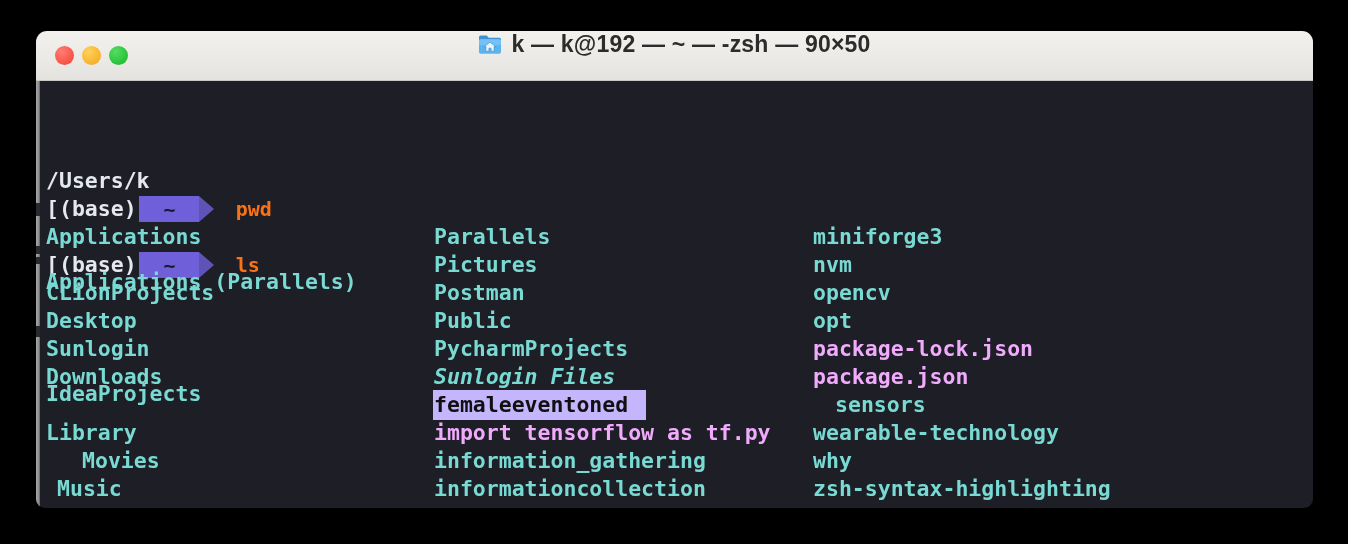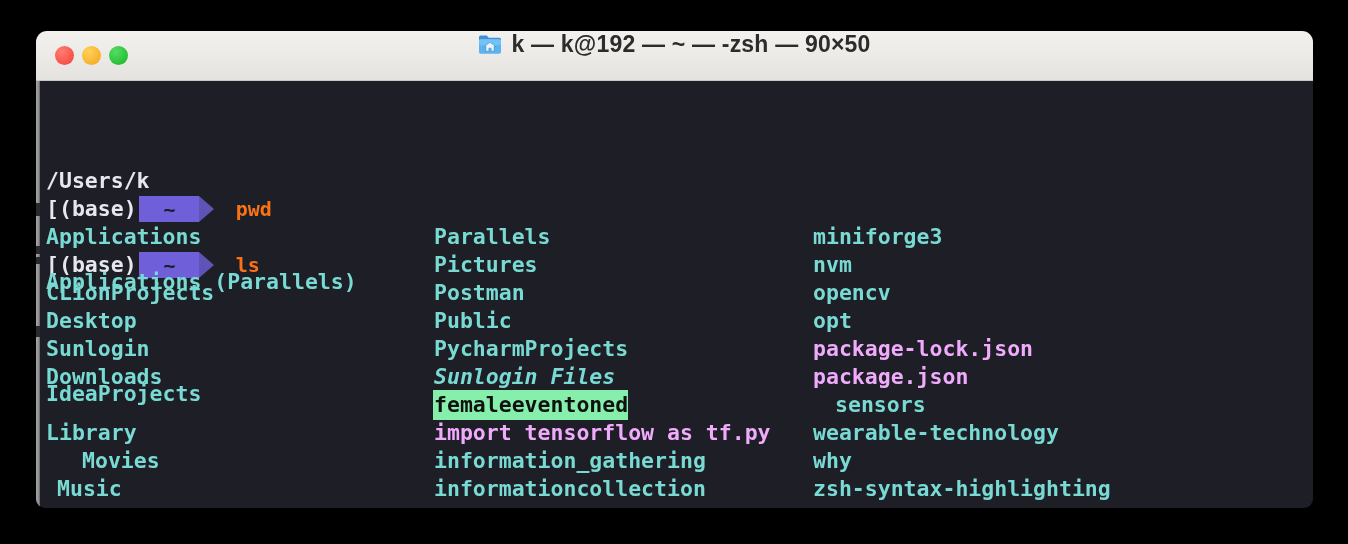--- a/index.html
+++ b/index.html
@@ -132,23 +132,23 @@
   .col2 { left: 388px; }
   .col3 { left: 767px; }
 
   
   .c-dir     { color: #79DAD3; }
   .c-file    { color: #f0abfc; }
   .c-plain   { color: #E6E8F0; }
   .c-bracket { color: #9B8EC4; }
 
   .hl {
-    background: #86efac;
+    background: #c4b5fd;
     color: #101010;
-    padding: 2px 0 3px 1px;
+    padding: 2px 18px 3px 1px;
     margin: -2px -1px -3px -1px;
   }
 
   
   .prompt-row {
     display: flex;
     align-items: center;
     height: 28px;
   }
   .seg-base {

